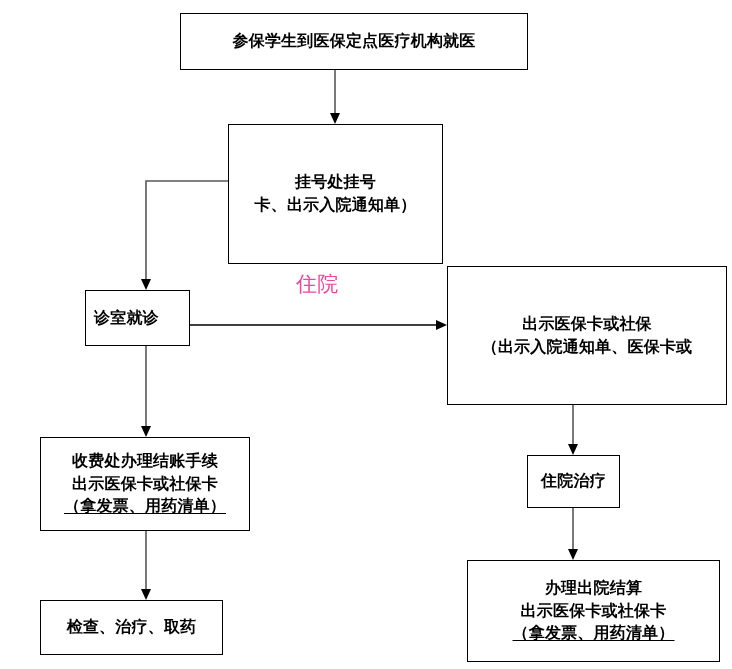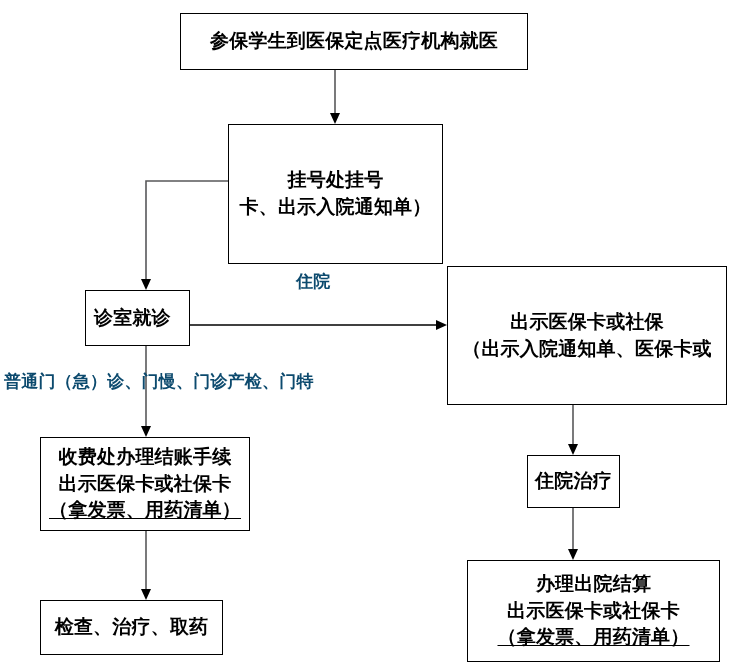--- a/index.html
+++ b/index.html
@@ -20,43 +20,43 @@
     position: absolute;
     box-sizing: border-box;
     border: 1px solid #000000;
     background: #ffffff;
     display: flex;
     flex-direction: column;
     align-items: center;
     justify-content: center;
     color: #000000;
     font-weight: bold;
-    font-size: 19px;
+    font-size: 16px;
     line-height: 1.42;
     text-align: center;
     letter-spacing: 0.2px;
   }
   .node.leftalign {
     align-items: flex-start;
     justify-content: center;
     padding-left: 8px;
   }
   .node .line {
     display: block;
     white-space: nowrap;
   }
   .node .line.underline {
     text-decoration: underline;
     text-underline-offset: 2px;
   }
   .freetext {
     position: absolute;
-    color: #0c4a6e;
-    font-weight: bold;
-    font-size: 17px;
+    color: #ec4899;
+    font-weight: normal;
+    font-size: 21px;
     line-height: 1.2;
     white-space: nowrap;
     letter-spacing: 0.2px;
   }
   .conn {
     position: absolute;
     overflow: visible;
     pointer-events: none;
   }
   .conn line, .conn polyline {
@@ -149,15 +149,14 @@
   </div>
 
   <div class="node" style="left:467px; top:560px; width:253px; height:102px;">
     <span class="line">办理出院结算</span>
     <span class="line">出示医保卡或社保卡</span>
     <span class="line underline">（拿发票、用药清单）</span>
   </div>
 
   <div class="freetext" style="left:296px; top:272px;">住院</div>
 
-  <div class="freetext" style="left:4px; top:372px;">普通门（急）诊、门慢、门诊产检、门特</div>
 
 </div>
 
 </body></html>

